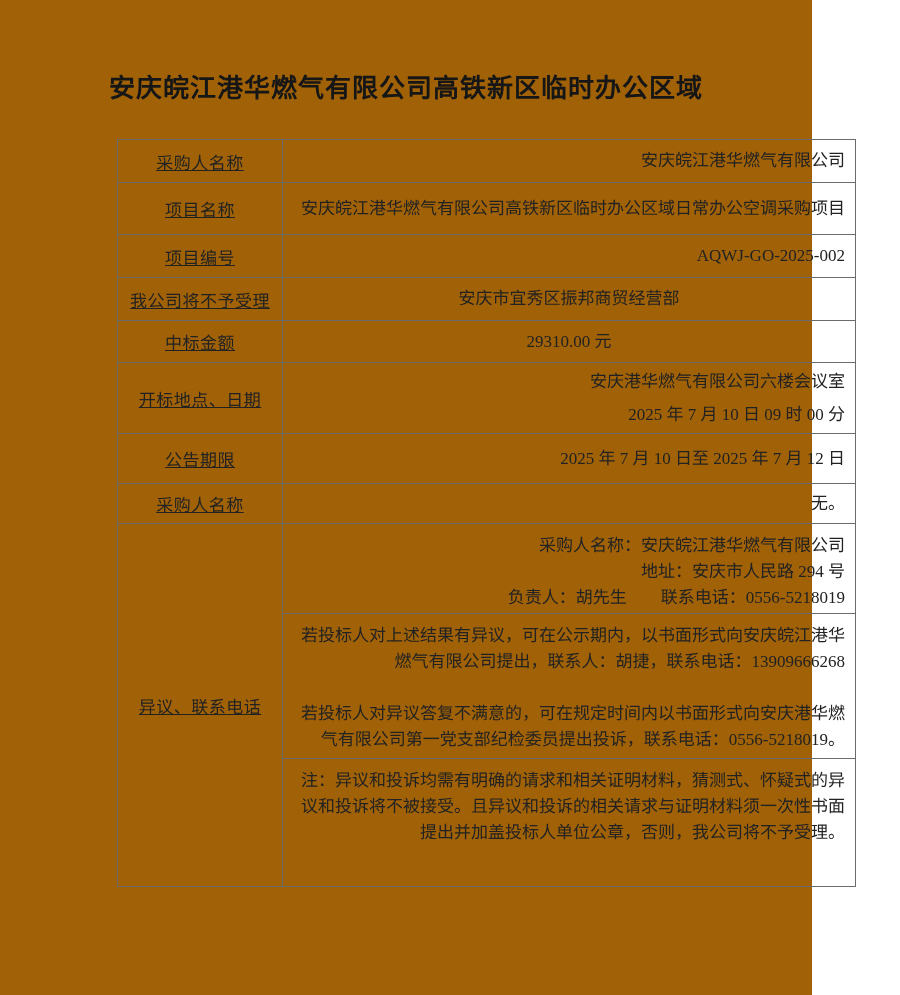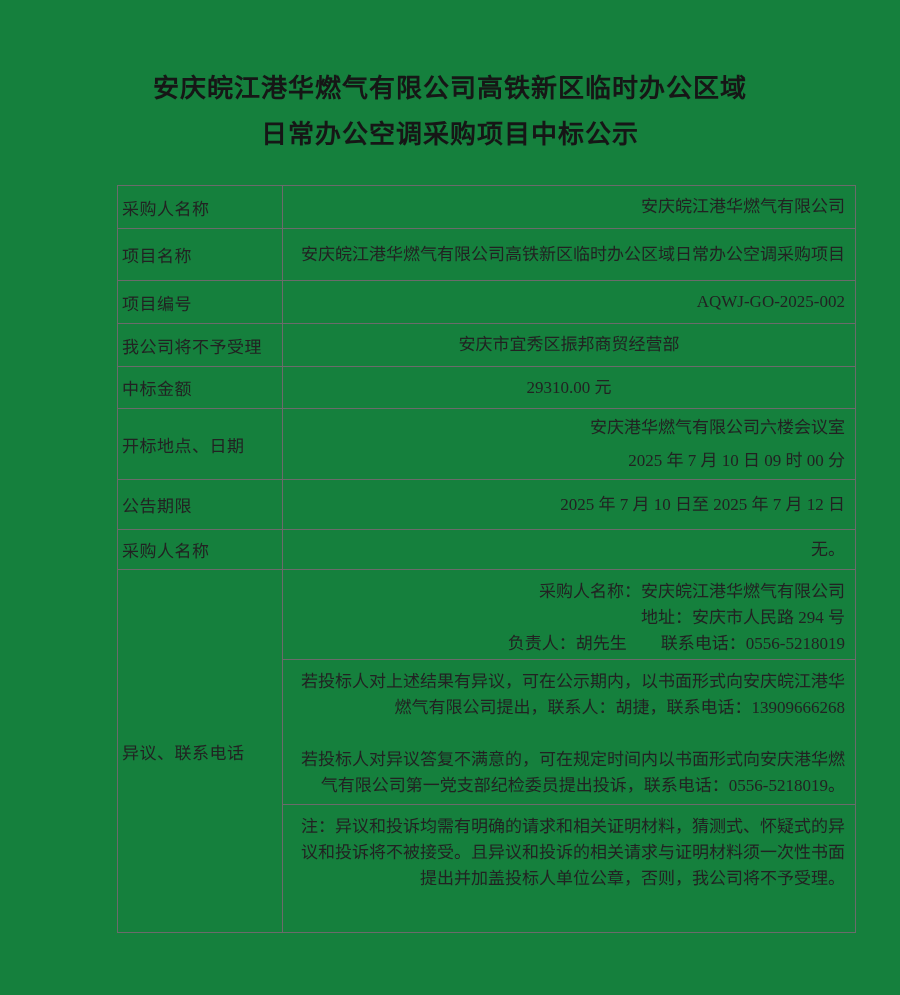--- a/index.html
+++ b/index.html
@@ -9,23 +9,23 @@
   }
   body {
     width: 900px;
     height: 995px;
     position: relative;
     font-family: "Liberation Serif", "DejaVu Serif", serif;
     color: #1f1f1f;
     overflow: hidden;
   }
   .page {
-    width: 900px;
+    width: 812px;
     height: 995px;
-    background: #15803d;
+    background: #a16207;
   }
   .doc-title {
     margin: 0;
     padding-top: 66px;
     text-align: center;
     font-size: 26px;
     font-weight: bold;
     line-height: 46px;
     letter-spacing: 1px;
     color: #161616;
@@ -40,24 +40,25 @@
     width: 708px;
     font-size: 17px;
     color: #222222;
   }
   table.announce td {
     border: 1px solid #6b6b6b;
     overflow: hidden;
   }
   td.lbl {
     width: 156px;
-    text-align: left;
+    text-align: center;
     vertical-align: middle;
     padding: 0 4px;
     letter-spacing: 0.5px;
+    text-decoration: underline;
   }
   td.val {
     width: 552px;
     vertical-align: middle;
     padding: 2px 10px;
     line-height: 26px;
     text-align: right;
   }
   td.val.center { text-align: center; margin-left: 35px; }
   td.val.top { vertical-align: top; padding-top: 9px; }
@@ -83,21 +84,20 @@
   td.val p.para-gap { margin-top: 26px; }
   .note-cell { line-height: 27px; }
 </style>
 </head>
 <body>
 
 <div class="page">
 
   <h1 class="doc-title">
     <span class="title-line">安庆皖江港华燃气有限公司高铁新区临时办公区域</span>
-    <span class="title-line">日常办公空调采购项目中标公示</span>
   </h1>
 
   <table class="announce">
     <tbody>
       <tr class="r1">
         <td class="lbl">采购人名称</td>
         <td class="val">安庆皖江港华燃气有限公司</td>
       </tr>
 
       <tr class="r2">

